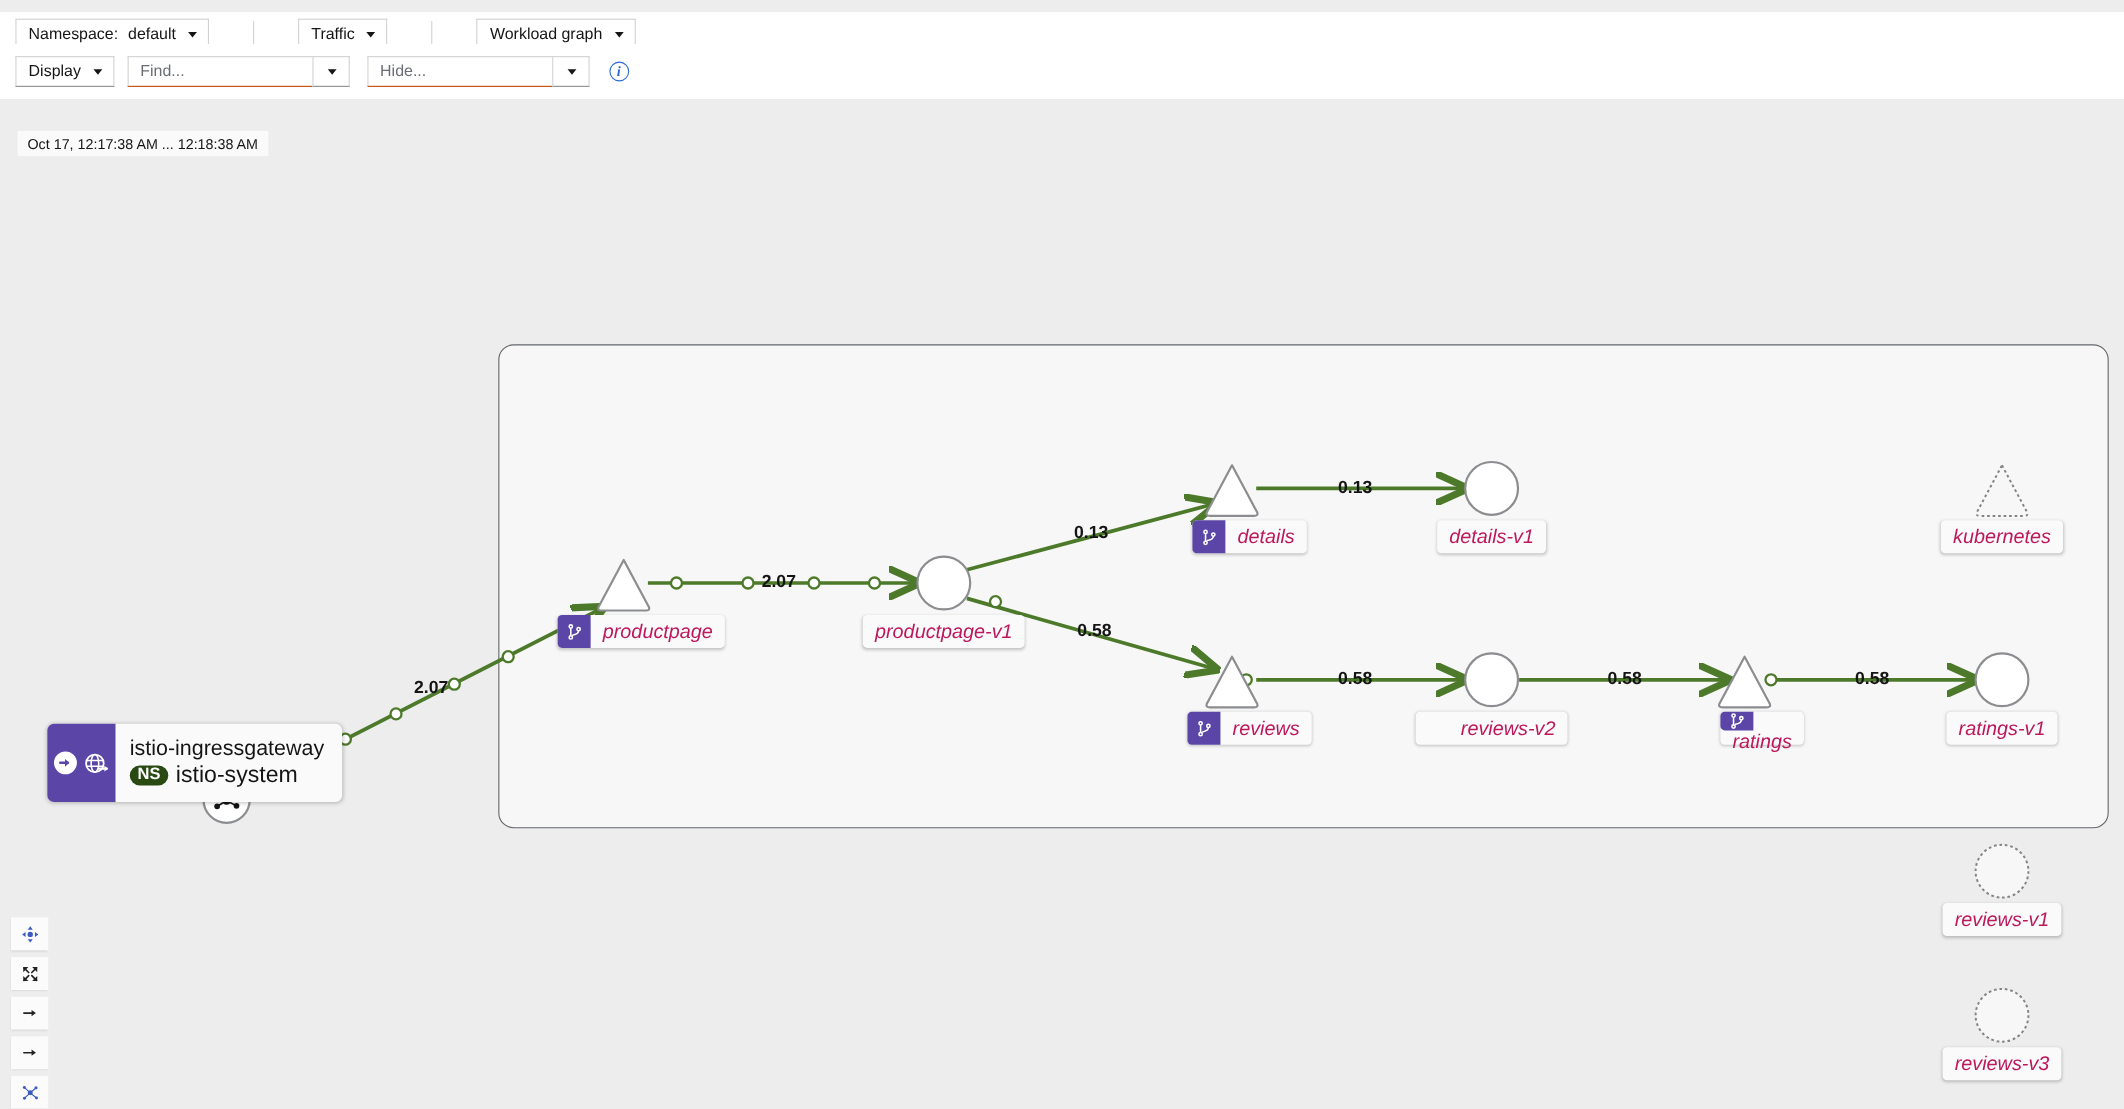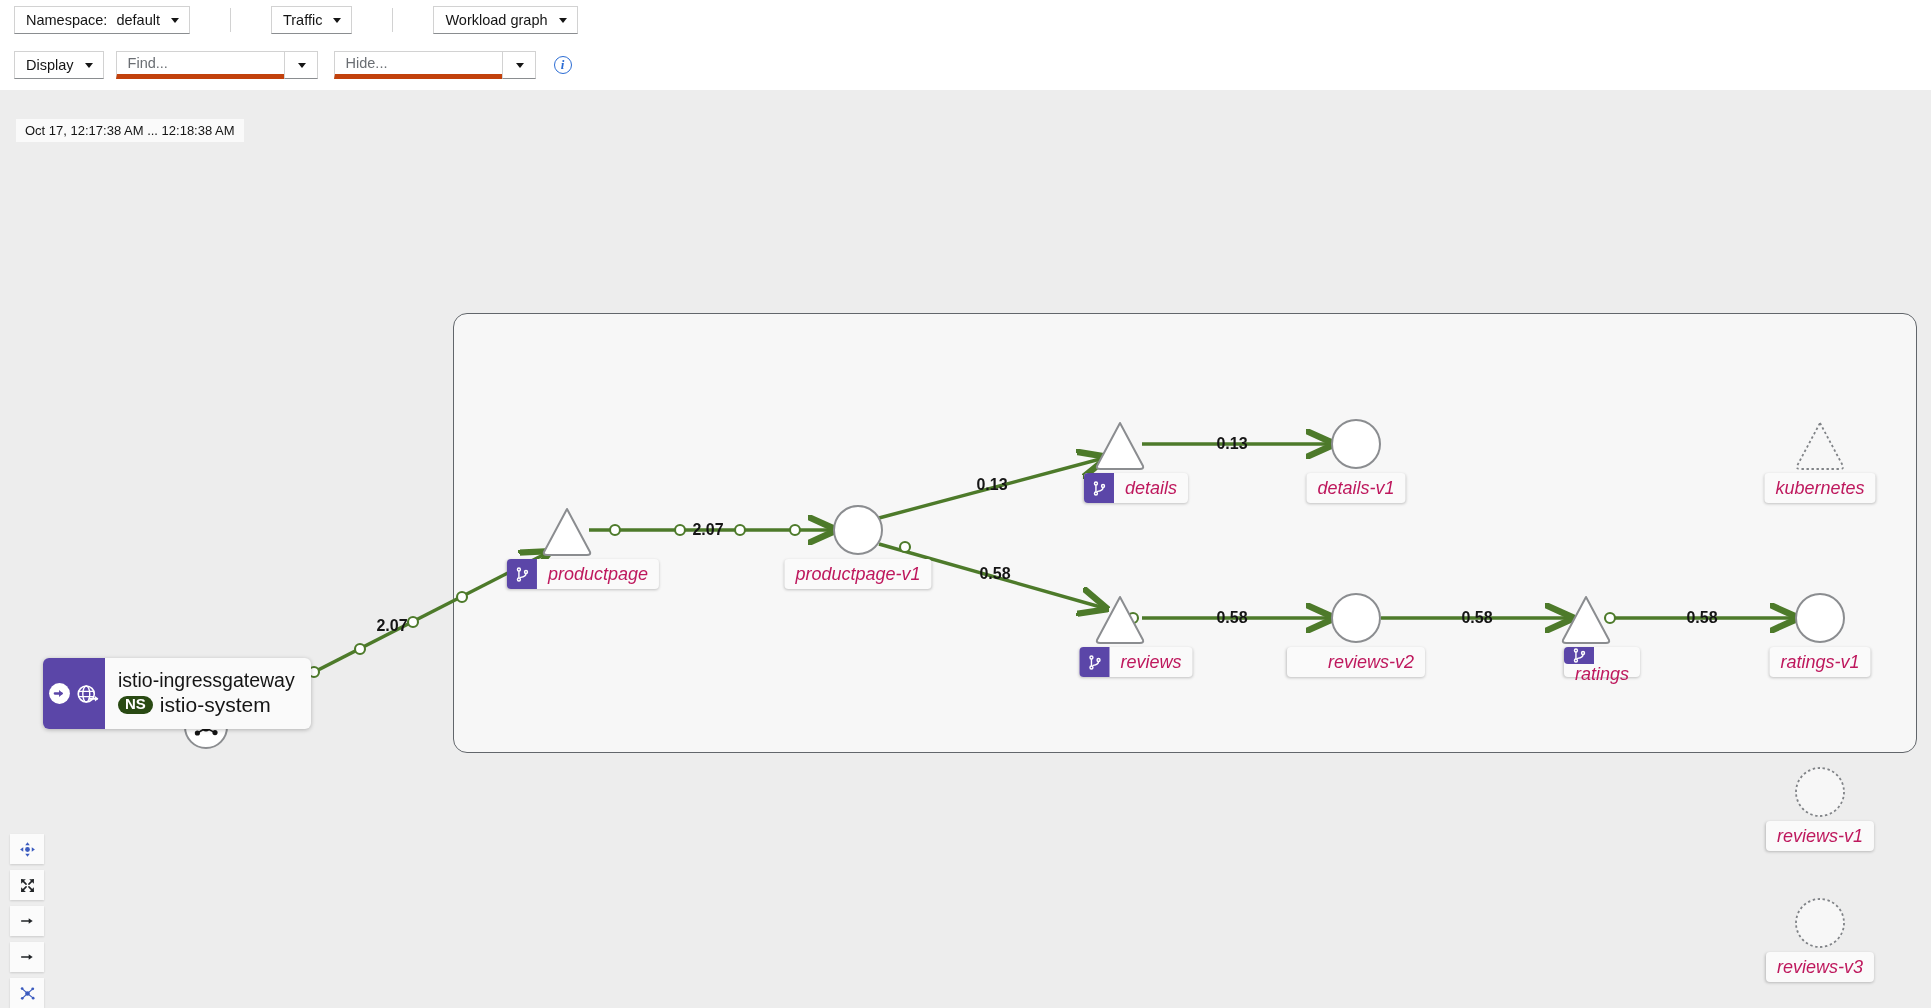--- a/index.html
+++ b/index.html
@@ -10,21 +10,21 @@
     overflow: hidden;
   }
   #app { position: relative; width: 1931px; height: 1008px; }
 
   
   .toolbar {
     position: absolute; left: 0; right: 0;
     background: #ffffff;
     display: flex; align-items: center;
   }
-  .toolbar-row1 { top: 0; height: 40px; padding-left: 14px; gap: 28px; }
+  .toolbar-row1 { top: 11px; height: 40px; padding-left: 14px; gap: 28px; }
   .toolbar-row2 { top: 40px; height: 50px; padding-left: 14px; }
 
   .select-box {
     height: 28px; box-sizing: border-box;
     border: 1px solid #d2d2d2; border-bottom: 1px solid #8a8d90;
     background: #fff;
     display: flex; align-items: center;
     padding: 0 10px 0 11px;
     font-size: 14.5px; color: #151515;
     gap: 9px;
@@ -37,21 +37,21 @@
     border-left: 4.5px solid transparent;
     border-right: 4.5px solid transparent;
     border-top: 5.5px solid #151515;
     margin-left: 2px;
   }
   .vdiv { width: 1px; height: 24px; background: #d2d2d2; margin: 0 12px; }
 
   .input-group { display: flex; align-items: stretch; }
   .text-input {
     width: 168px; height: 28px; box-sizing: border-box;
-    border: 1px solid #d2d2d2; border-bottom: 5px solid #c2410c;
+    border: 1px solid #d2d2d2; border-bottom: 1px solid #c2410c;
     border-right: none;
     background: #fff;
     display: flex; align-items: center;
     padding: 0 11px;
     font-size: 14.5px; color: #6a6e73;
   }
   .input-caret-btn {
     width: 34px; height: 28px; box-sizing: border-box;
     border: 1px solid #d2d2d2; border-bottom: 1px solid #8a8d90;
     background: #fff;

